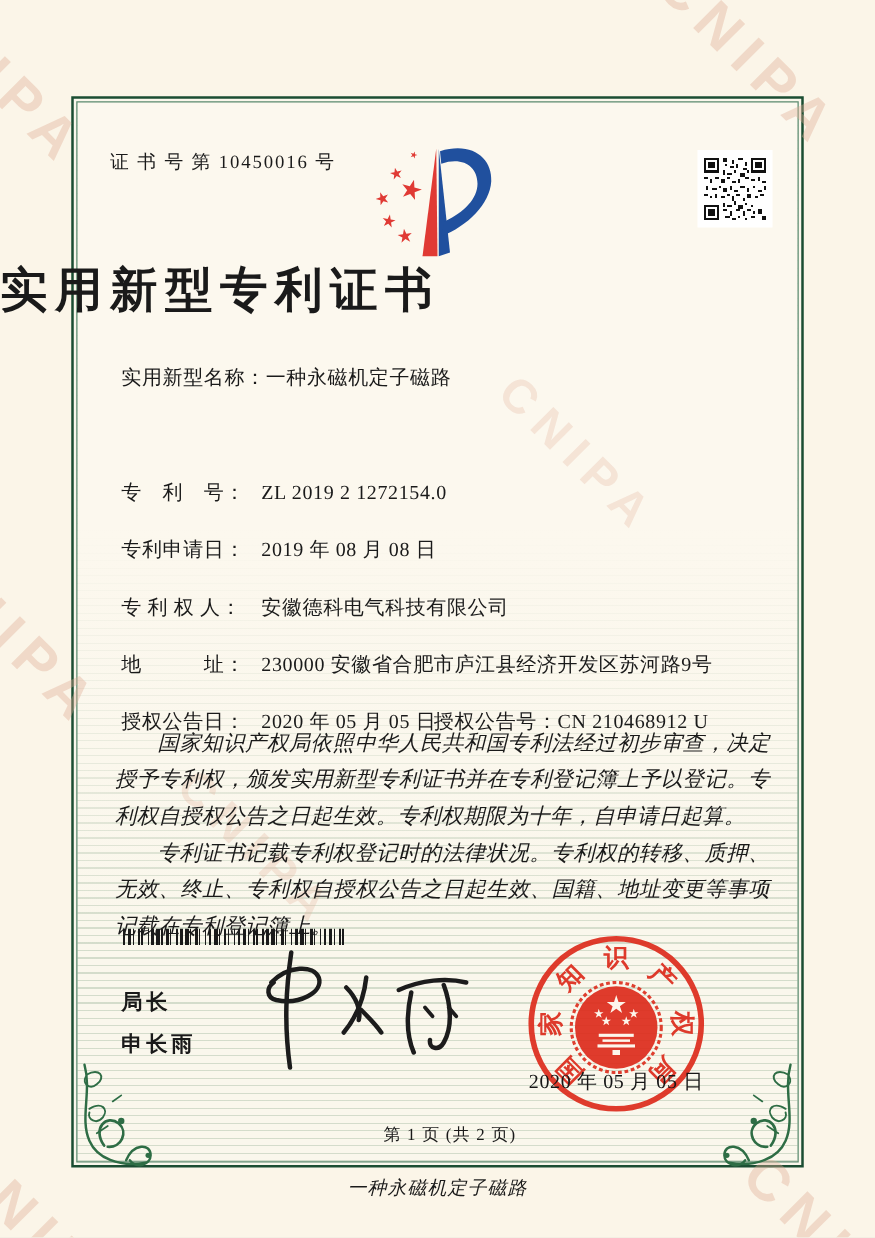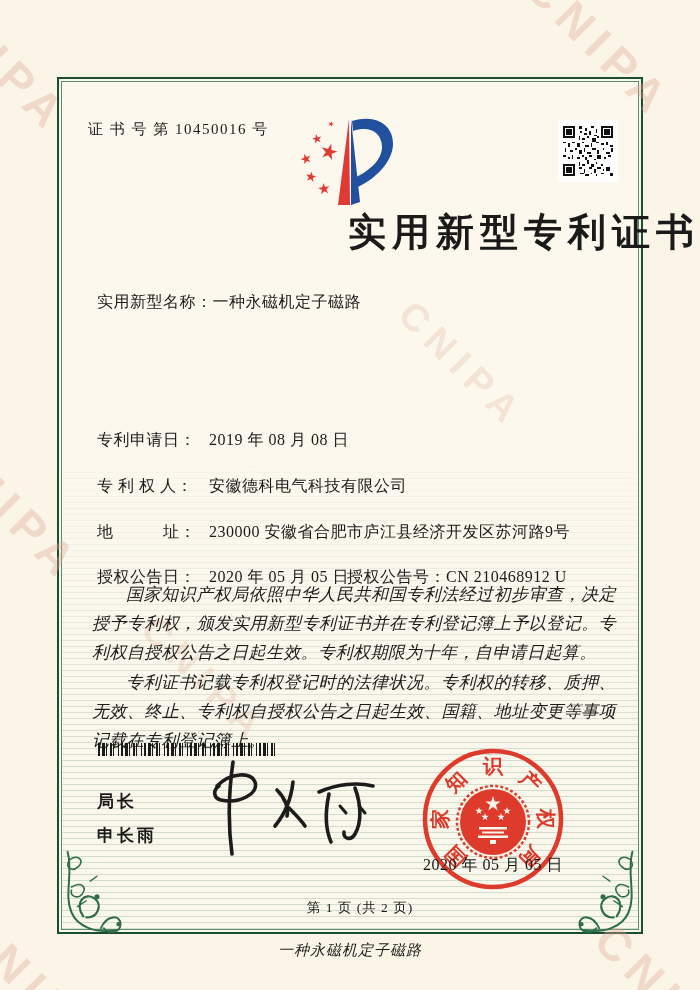--- a/index.html
+++ b/index.html
@@ -56,21 +56,21 @@
     font-size:15px;letter-spacing:1.5px;
   }
   .logo{position:absolute;left:290px;top:105px;width:120px;height:110px;}
   .qr{
     position:absolute;left:558px;top:120px;width:60px;height:62px;
     background:#ffffff;display:flex;align-items:center;justify-content:center;
   }
   .qr svg{width:50px;height:50px;}
   .title{
     position:absolute;left:0;right:0;top:207px;
-    text-align:right;
+    text-align:left;
     font-size:38px;font-weight:700;letter-spacing:6px;
   }
   
   .frow{
     position:absolute;left:97px;width:540px;
     font-size:16px;letter-spacing:0.5px;white-space:nowrap;
   }
   .frow .lbl{display:inline-block;min-width:112px;}
   .grant2{position:absolute;left:250px;top:0;}
   
@@ -188,20 +188,23 @@
       <path fill="#ffffff" d="M1,1h5v5h-5z M23,1h5v5h-5z M1,23h5v5h-5z"></path>
       <path fill="#111111" d="M2,2h3v3h-3z M24,2h3v3h-3z M2,24h3v3h-3z"></path>
       <path fill="#111111" d="M9,0h2v2h-2z M13,1h1v2h-1z M16,0h2v1h-2z M19,2h1v2h-1z M10,3h1v1h-1z M12,4h2v1h-2z M15,3h1v2h-1z M18,5h2v1h-2z M9,6h1v2h-1z M11,7h2v1h-2z M14,6h1v1h-1z M17,7h2v2h-2z M20,6h1v1h-1z M0,9h2v1h-2z M3,10h1v2h-1z M5,9h2v1h-2z M8,10h2v2h-2z M11,9h1v1h-1z M13,11h2v1h-2z M16,10h1v2h-1z M19,9h2v1h-2z M22,10h2v1h-2z M25,9h1v2h-1z M27,11h2v1h-2z M1,13h1v2h-1z M4,14h2v1h-2z M7,13h1v1h-1z M9,14h2v2h-2z M12,13h1v2h-1z M14,15h2v1h-2z M17,13h2v1h-2z M20,14h1v2h-1z M23,13h1v1h-1z M25,15h2v1h-2z M28,13h1v2h-1z M0,17h2v1h-2z M3,18h1v1h-1z M5,17h1v2h-1z M8,18h2v1h-2z M11,17h1v1h-1z M13,18h1v2h-1z M15,17h2v1h-2z M18,19h1v1h-1z M20,17h2v2h-2z M24,18h1v1h-1z M26,17h2v1h-2z M9,21h1v2h-1z M11,22h2v1h-2z M14,20h1v2h-1z M16,22h2v2h-2z M19,21h1v1h-1z M22,22h1v1h-1z M9,24h2v1h-2z M12,25h1v2h-1z M15,24h2v1h-2z M18,25h1v2h-1z M20,24h2v1h-2z M23,25h1v1h-1z M25,24h2v2h-2z M27,27h2v2h-2z M10,27h2v1h-2z M13,28h2v1h-2z M16,27h1v1h-1z M19,28h1v1h-1z M22,27h2v1h-2z"></path>
     </svg>
   </div>
 
   <div class="title">实用新型专利证书</div>
 
   <div class="frow" style="top:292px;">
     <span class="lbl">实用新型名称：</span><span>一种永磁机定子磁路</span>
+  </div>
+  <div class="frow" style="top:384px;">
+    <span class="lbl">专　利　号：</span><span>ZL 2019 2 1272154.0</span>
   </div>
   <div class="frow" style="top:430px;">
     <span class="lbl">专利申请日：</span><span>2019 年 08 月 08 日</span>
   </div>
   <div class="frow" style="top:476px;">
     <span class="lbl">专 利 权 人：</span><span>安徽德科电气科技有限公司</span>
   </div>
   <div class="frow" style="top:522px;">
     <span class="lbl">地　　　址：</span><span>230000 安徽省合肥市庐江县经济开发区苏河路9号</span>
   </div>

